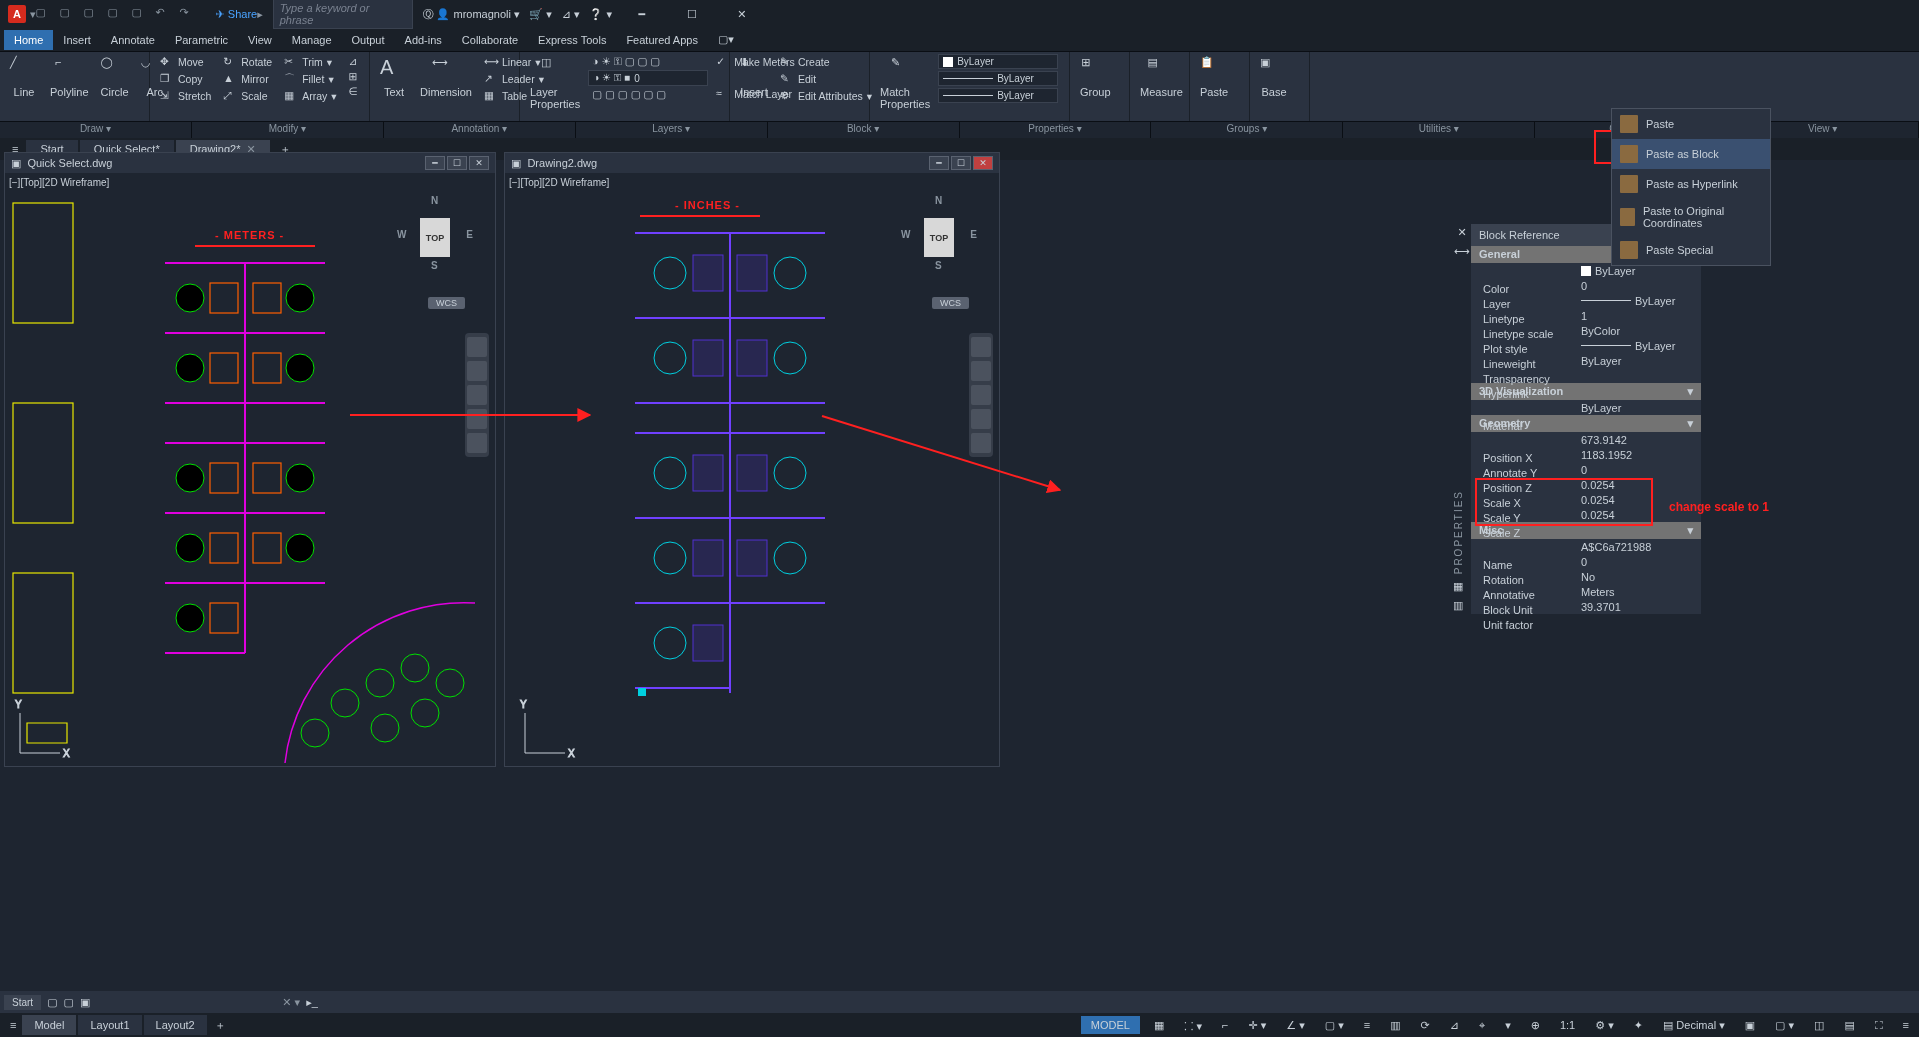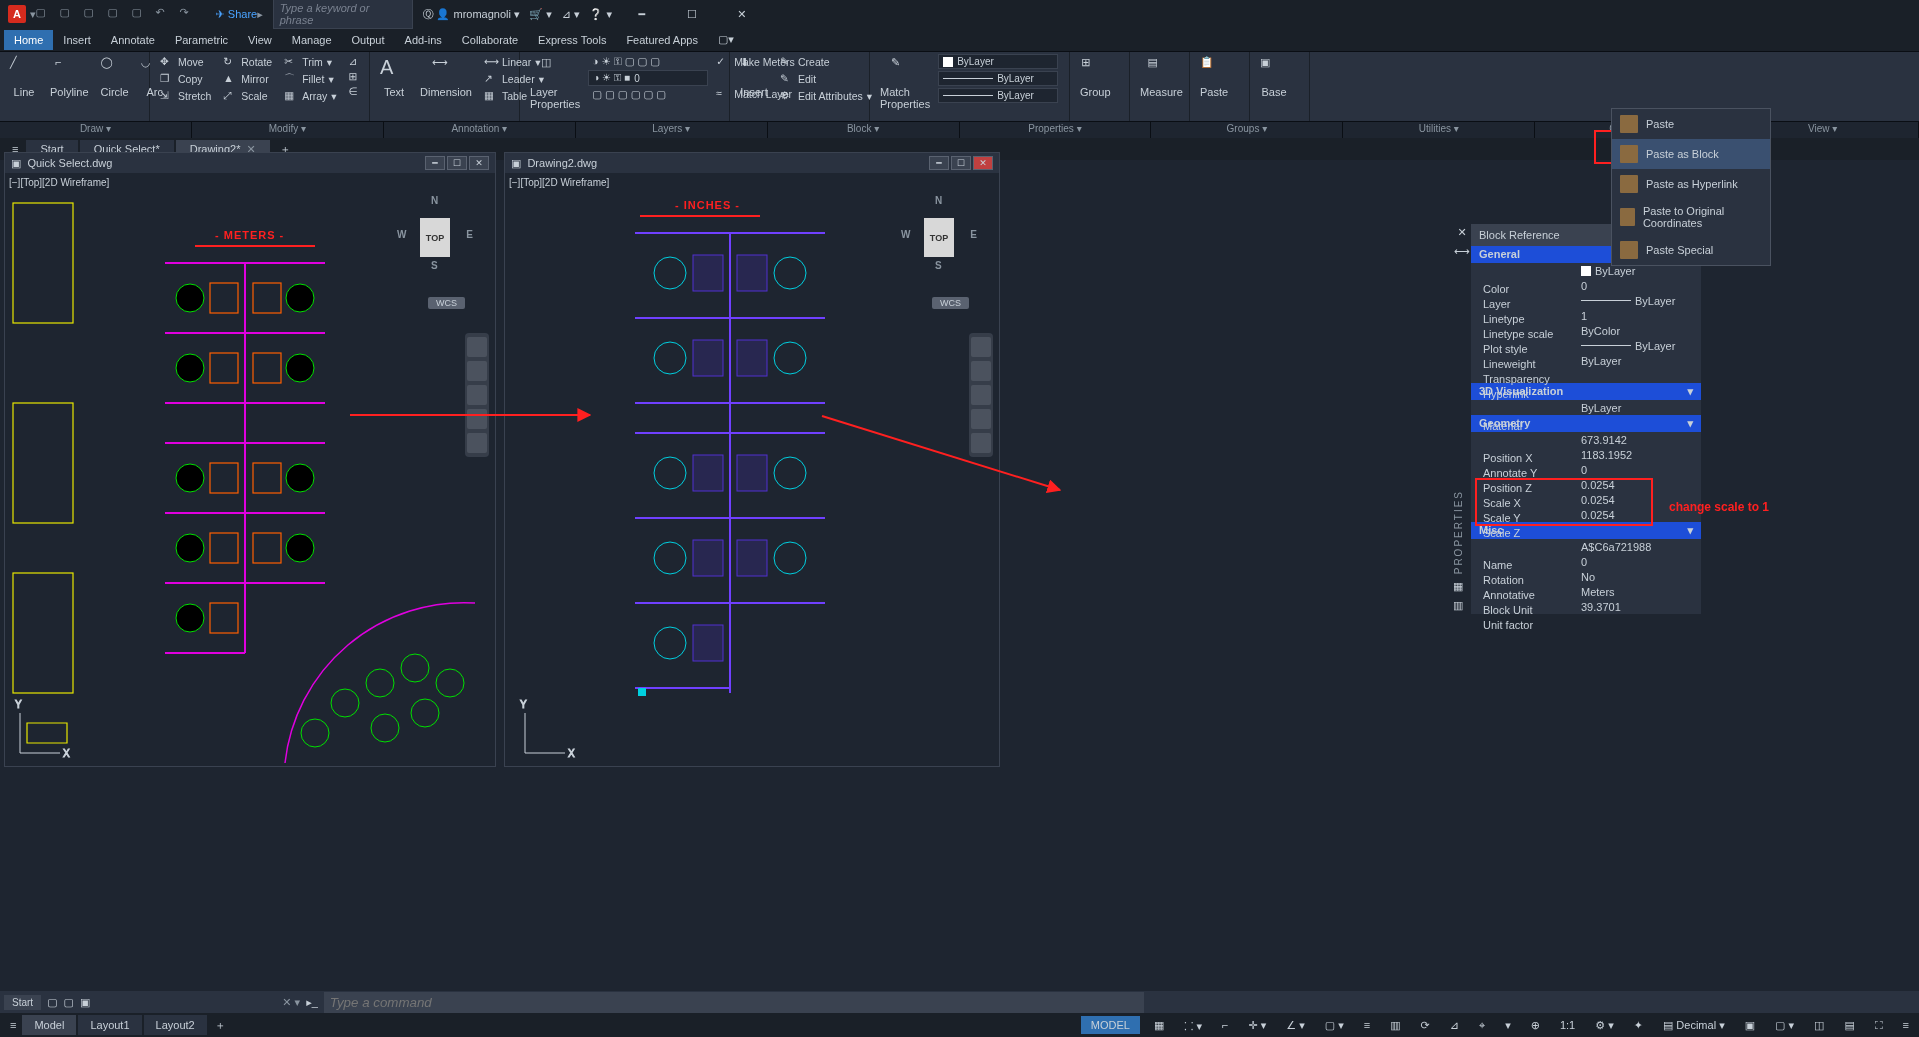--- a/index.html
+++ b/index.html
@@ -62,21 +62,21 @@
 .navbar-vert { position: absolute; right: 6px; top: 160px; width: 24px; background: rgba(90,98,112,0.4); border-radius: 4px; display: flex; flex-direction: column; gap: 4px; padding: 4px 2px; }
 .navbar-vert .nb { width: 20px; height: 20px; background: rgba(200,208,216,0.15); border-radius: 2px; }
 .ucs-icon { position: absolute; bottom: 8px; left: 8px; }
 
 .anno-label { position: absolute; color: #ff2020; font-size: 11px; font-weight: bold; letter-spacing: 1px; }
 .anno-underline { position: absolute; height: 2px; background: #ff2020; }
 
 
 .palette { position: absolute; right: 218px; top: 64px; width: 230px; background: #2a3240; }
 .palette-header { height: 22px; background: #3a4250; display: flex; align-items: center; padding: 0 8px; }
-.palette-section { background: #1d4ed8; padding: 2px 8px; font-weight: bold; display: flex; justify-content: space-between; cursor: pointer; gap: 23px; }
+.palette-section { background: #737373; padding: 2px 8px; font-weight: bold; display: flex; justify-content: space-between; cursor: pointer; gap: 23px; }
 .palette-row { display: flex; height: 15px; }
 .palette-row .k { width: 110px; padding-left: 12px; color: #c8d0d8; margin-top: 20px; }
 .palette-row .v { flex: 1; color: #c8d0d8; display: flex; align-items: center; gap: 4px; }
 .palette-closer { position: absolute; left: -18px; top: 0; width: 18px; display: flex; flex-direction: column; gap: 6px; align-items: center; padding-top: 2px; }
 .palette-side-label { position: absolute; left: -18px; bottom: 40px; writing-mode: vertical-rl; transform: rotate(180deg); font-size: 10px; color: #8a95a0; letter-spacing: 2px; }
 .palette-side-icons { position: absolute; left: -18px; bottom: 2px; display: flex; flex-direction: column; gap: 6px; }
 
 
 .paste-menu { position: absolute; right: 148px; top: -52px; width: 160px; background: #2a3240; border: 1px solid #4a5260; z-index: 10; }
 .paste-item { display: flex; align-items: center; gap: 8px; padding: 6px 8px; cursor: pointer; }
@@ -726,21 +726,20 @@
 </div>
 
 <div class="cmdline">
   <span class="tag">Start</span>
   <span>▢</span>
   <span>▢</span>
   <span>▣</span>
   <span style="width:180px"></span>
   <span style="color:#8a95a0;">✕ ▾</span>
   <span>▸_</span>
-  <input placeholder="Type a command" style="">
 </div>
 
 <div class="statusbar">
   <span class="st-btn">≡</span>
   <div class="tab active">Model</div>
   <div class="tab">Layout1</div>
   <div class="tab">Layout2</div>
   <span class="st-btn">＋</span>
   <div class="right-status">
     <span class="model-badge">MODEL</span>

